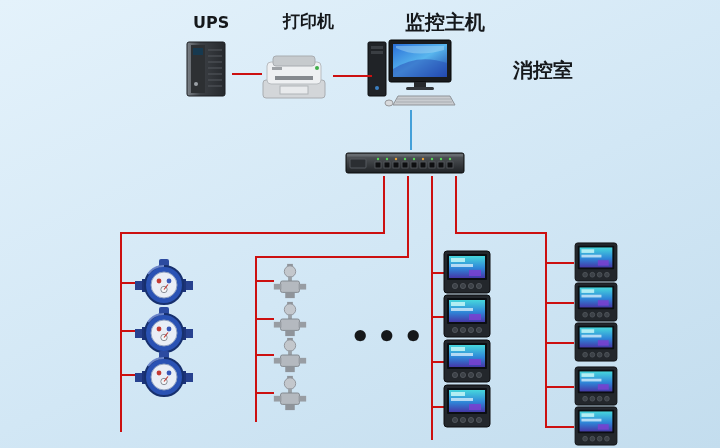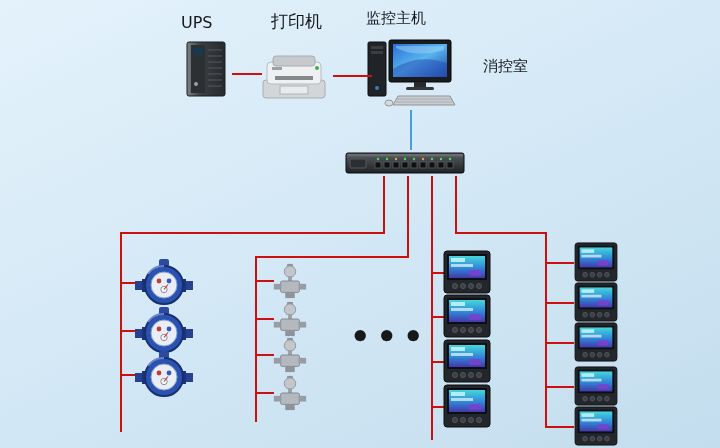--- a/index.html
+++ b/index.html
@@ -2,21 +2,21 @@
 <html style="--bg-top: #e4f2fb; --bg-mid: #d2e7f5; --bg-bottom: #c3ddee; --cable-red: #cc1010; --cable-blue: #44a0d9;"><head>
 <meta charset="utf-8">
 <style>
   * { margin:0; padding:0; box-sizing:border-box; }
   html,body { width:720px; height:448px; }
   body { font-family:"DejaVu Sans","Liberation Sans",sans-serif; }
   .canvas {
     position:relative; width:720px; height:448px; overflow:hidden;
     background:linear-gradient(155deg, var(--bg-top,#e4f2fb) 0%, var(--bg-mid,#d2e7f5) 55%, var(--bg-bottom,#c3ddee) 100%);
   }
-  .label { position:absolute; color:#15181b; font-weight:normal; white-space:nowrap; }
+  .label { position:absolute; color:#15181b; font-weight:bold; white-space:nowrap;margin-left:12px; }
   .hline, .vline { position:absolute; background:var(--cable-red,#cc1010); }
   .hline { height:2px; }
   .vline { width:2px; }
   .blue  { background:var(--cable-blue,#44a0d9); }
   .dev { position:absolute; line-height:0; }
   .dev svg { display:block; }
   .ellipsis { position:absolute; font-size:32px; font-weight:bold; color:#16181a; letter-spacing:6px; }
 </style>
 </head>
 <body>
@@ -153,22 +153,22 @@
             <circle cx="20" cy="36" r="2.6"></circle>
           <circle cx="28" cy="36" r="2.6"></circle>
             <circle cx="36" cy="36" r="2.6"></circle>
         </g>
       </symbol>
     </defs>
   </svg>
 
   <div class="label" style="left:181px;top:13px;font-size:16px">UPS</div>
   <div class="label" style="left:271px;top:10px;font-size:17px">打印机</div>
-  <div class="label" style="left:366px;top:9px;font-size:15px">监控主机</div>
-  <div class="label" style="left:483px;top:57px;font-size:15px">消控室</div>
+  <div class="label" style="left:393px;top:9px;font-size:20px">监控主机</div>
+  <div class="label" style="left:501px;top:57px;font-size:20px">消控室</div>
   <div class="ellipsis" style="left:350px;top:318px">•••</div>
 
   <div class="dev" style="left:180px;top:40px">
     <svg width="52" height="58">
         <use href="#sym-ups"></use>
       </svg>
   </div>
   <div class="dev" style="left:258px;top:52px">
     <svg width="72" height="52">
         <use href="#sym-printer"></use>

